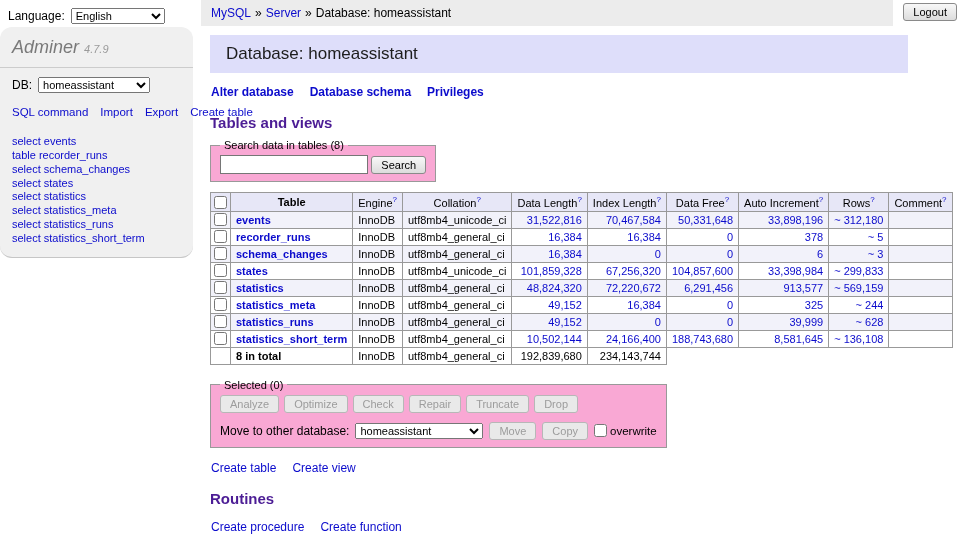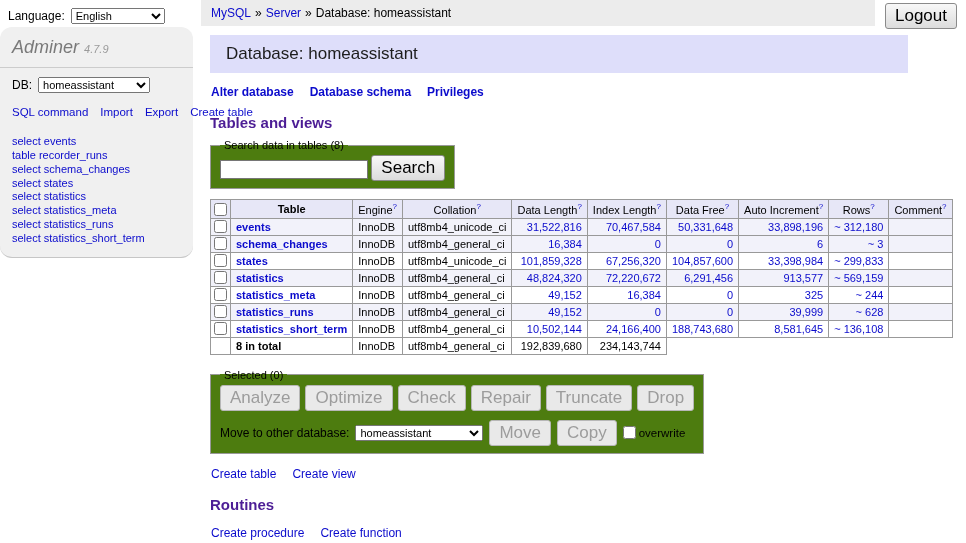--- a/index.html
+++ b/index.html
@@ -39,25 +39,25 @@
   #breadcrumb .sep { color: #000; margin: 0 4px; }
   #logout-wrap { padding: 3px 9px 0 10px; background: #fff; }
   #content { padding: 9px 58px 0 17px; }
 
   h2 { margin: 0; background: var(--title_band_bg, #dedefa); padding: 9px 16px;
     font-size: 17px; font-weight: normal; color: #1d1d1d; }
   .actions { margin: 12px 1px 0; }
   .actions a { margin-right: 16px; font-weight: bold; }
   h3 { margin: 15px 0 8px; font-size: 15px; color: #4c1d95; }
 
-  fieldset { display: inline-block; border: 1px solid #999; margin: 0; padding: 4px 9px 7px; background: #4d7c0f; }
+  fieldset { display: inline-block; border: 1px solid #999; margin: 0; padding: 4px 9px 7px; background: #f9a8d4; }
   legend { font-size: 11px; padding: 0 4px; }
   #search-input { width: 148px; height: 19px; border: 1px solid #767676; padding: 1px 4px; font-size: 11px; background: #fff; }
 
-  button { font-size: 17px; border: 1px solid #8a8a8a; border-radius: 3px;
+  button { font-size: 11px; border: 1px solid #8a8a8a; border-radius: 3px;
     background: linear-gradient(#f8f8f8, #dcdcdc); padding: 2px 9px; color: #000; }
   button:disabled { background: #e9e9e9; border-color: #b7b7b7; color: #9c9c9c; }
 
   
   table { border-collapse: collapse; margin-top: 10px; font-size: 11px; }
   th, td { border: 1px solid var(--table_border, #999); padding: 2px 5px; height: 17px; white-space: nowrap; }
   thead td, thead th { background: var(--table_head_bg, #e7e7f7); text-align: center; }
   thead th { font-weight: bold; }
   thead td.col-h { font-weight: normal; color: #000; }
   sup.help { font-size: 8px; color: var(--link, #0b0bcc); }
@@ -161,20 +161,32 @@
             <th><a href="#" class="tbl">events</a></th>
             <td>InnoDB</td>
             <td>utf8mb4_unicode_ci</td>
             <td class="num"><a href="#">31,522,816</a></td>
             <td class="num"><a href="#">70,467,584</a></td>
             <td class="num"><a href="#">50,331,648</a></td>
             <td class="num"><a href="#">33,898,196</a></td>
             <td class="num"><a href="#">~ 312,180</a></td>
             <td></td>
           </tr>
+          <tr class="">
+            <td class="check"><input type="checkbox" style=""></td>
+            <th><a href="#" class="tbl">recorder_runs</a></th>
+            <td>InnoDB</td>
+            <td>utf8mb4_general_ci</td>
+            <td class="num"><a href="#">16,384</a></td>
+            <td class="num"><a href="#">16,384</a></td>
+            <td class="num"><a href="#">0</a></td>
+            <td class="num"><a href="#">378</a></td>
+            <td class="num"><a href="#">~ 5</a></td>
+            <td></td>
+          </tr>
           <tr class="odd">
             <td class="check"><input type="checkbox" style=""></td>
             <th><a href="#" class="tbl">schema_changes</a></th>
             <td>InnoDB</td>
             <td>utf8mb4_general_ci</td>
             <td class="num"><a href="#">16,384</a></td>
             <td class="num"><a href="#">0</a></td>
             <td class="num"><a href="#">0</a></td>
             <td class="num"><a href="#">6</a></td>
             <td class="num"><a href="#">~ 3</a></td>

